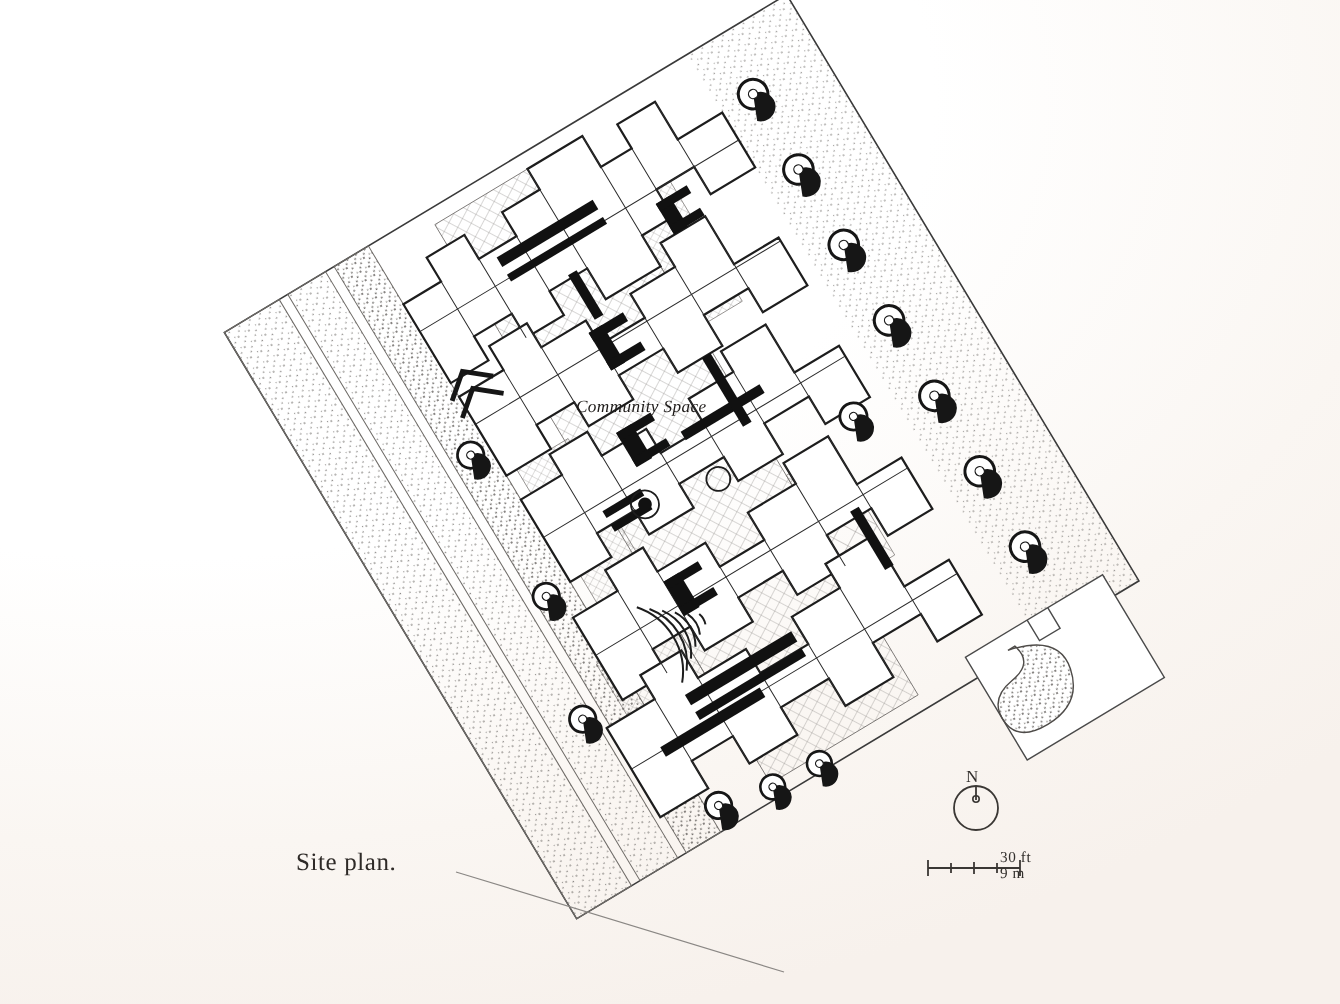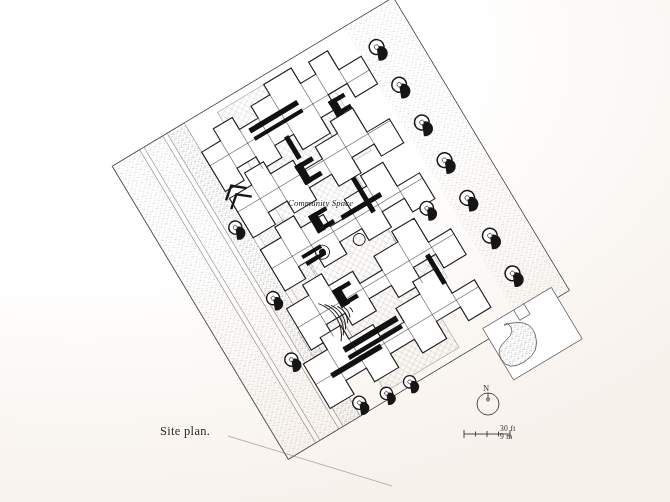--- a/index.html
+++ b/index.html
@@ -20,21 +20,21 @@
   }
   #drawing{position:absolute;inset:0;}
   svg{display:block;}
   .cap{
     position:absolute;
     font-family:"Liberation Serif", serif;
     color:#3b3531;
     letter-spacing:.3px;
     white-space:nowrap;
   }
-  #site-plan-caption{left:160px;top:424px;font-size:12.5px;color:#2e2a27;}
+  #site-plan-caption{left:148px;top:424px;font-size:12.5px;color:#2e2a27;}
   #community-space-label{
     left:288px;top:198px;font-size:8.6px;color:#1d1a18;
     letter-spacing:.2px;
     font-style:italic;
   }
   #north-label{left:483px;top:383px;font-size:8.5px;color:#33302d;}
   #scale-top-label{left:500px;top:424px;font-size:7.6px;color:#33302d;}
   #scale-bottom-label{left:500px;top:432px;font-size:7.6px;color:#33302d;}
 </style>
 </head>

